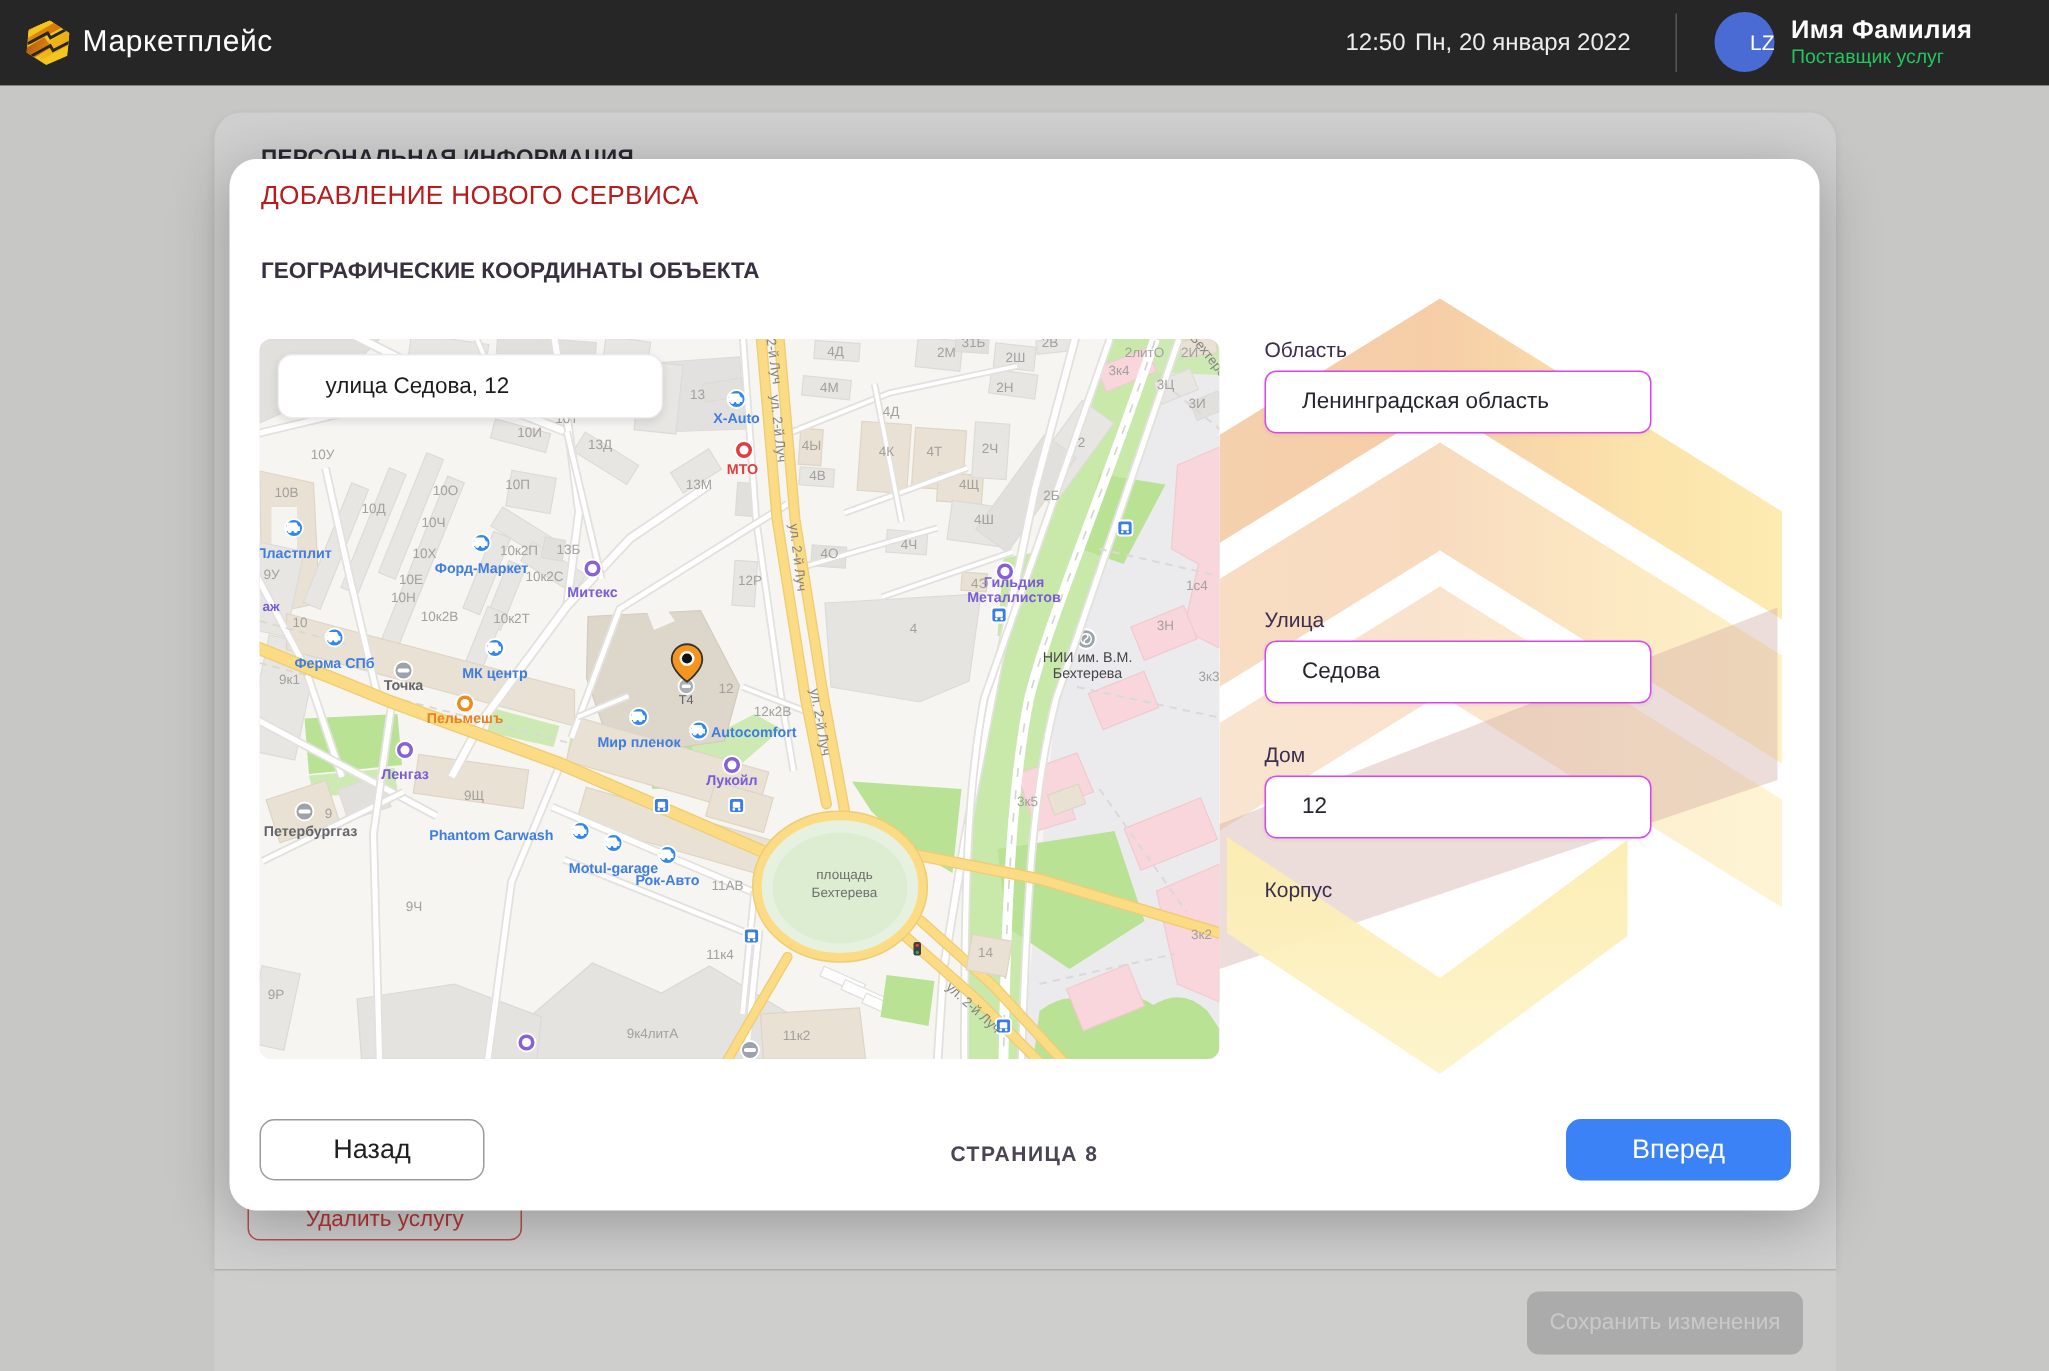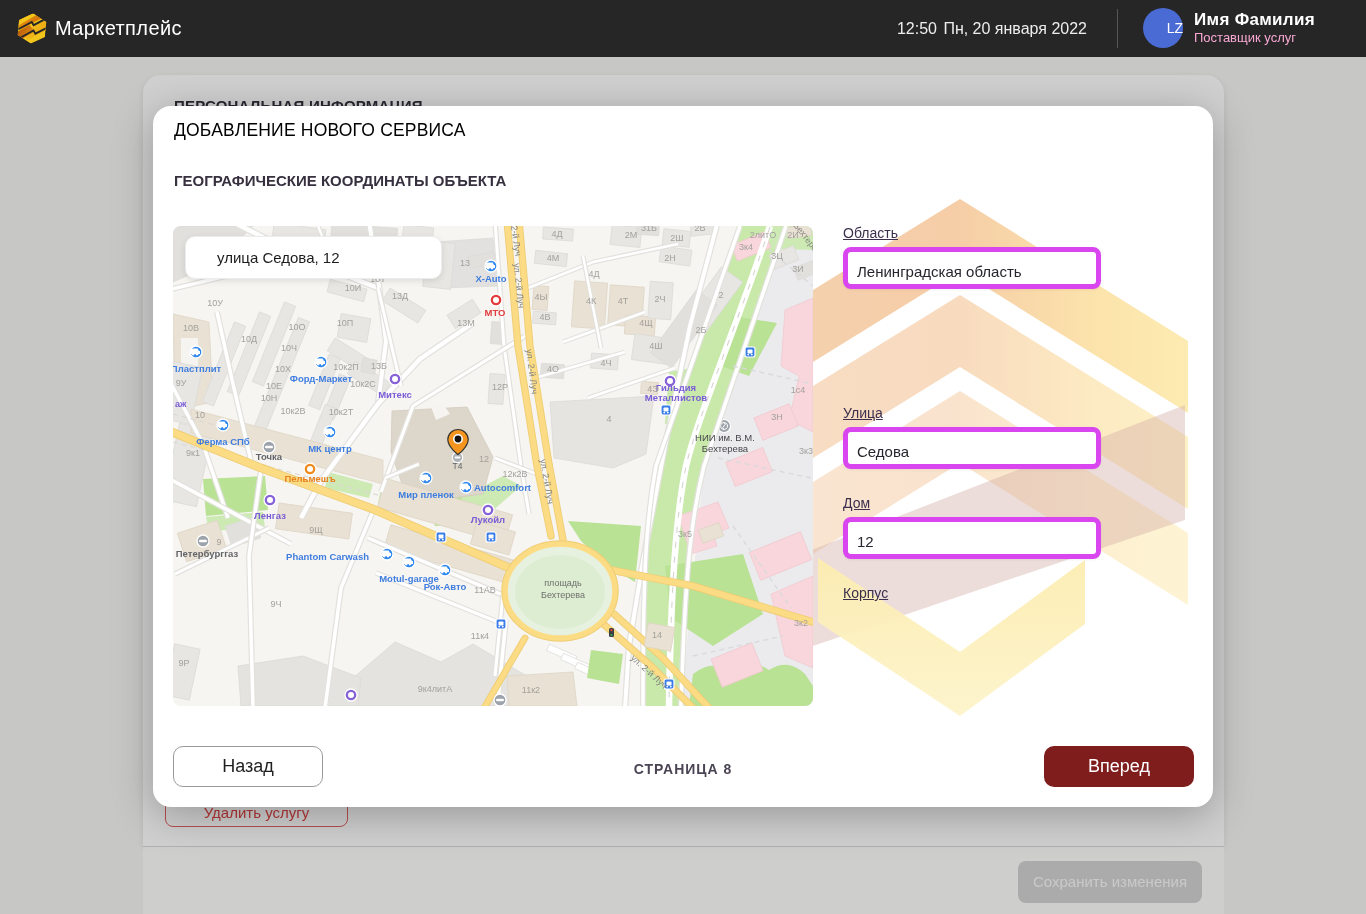--- a/index.html
+++ b/index.html
@@ -10,59 +10,59 @@
 
   
   .header { position:absolute; left:0; top:0; width:1366px; height:57px; background:#262626; z-index:50;padding-left:27px; }
   .brand { position:absolute; left:55px; top:17px; color:#fff; font-size:20px; letter-spacing:0.4px; }
   .hdr-time { position:absolute; right:429px; top:20px; color:#ededed; font-size:16px; }
   .hdr-date { position:absolute; right:279px; top:20px; color:#ededed; font-size:16px; }
   .hdr-div { position:absolute; left:1117px; top:9px; width:1px; height:39px; background:#565656; }
   .avatar { position:absolute; left:1143px; top:8px; width:40px; height:40px; border-radius:50%;
             background:#4a6bd3; color:#fff; font-size:14px; text-align:right; line-height:40px; }
   .hdr-name { position:absolute; left:1194px; top:10px; color:#fff; font-size:17px; font-weight:bold; letter-spacing:0.3px; }
-  .hdr-role { position:absolute; left:1194px; top:30px; color:#f9a8d4; font-size:13px; }
+  .hdr-role { position:absolute; left:1194px; top:30px; color:#22c55e; font-size:13px; }
 
   
   .bgpage { position:absolute; left:0; top:57px; width:1366px; height:857px; background:#f4f4f2; z-index:1; }
   .bgcard { position:absolute; left:143px; top:18px; width:1081px; height:771px; background:#ffffff; border-radius:18px 18px 0 0; box-shadow:0 2px 6px rgba(0,0,0,0.08); }
   .bgtitle { position:absolute; left:31px; top:22px; font-size:15px; font-weight:bold; letter-spacing:0.2px; color:#33303b; }
   .redbtn { position:absolute; left:22px; top:705px; width:183px; height:47px; border:1px solid #e36060; border-radius:8px;
             color:#e04343; font-size:15px; text-align:center; padding-top:23px; }
   .bgfooter { position:absolute; left:143px; top:789px; width:1081px; height:68px; background:#fdfdfb; border-top:1px solid #d8d8d6; }
   .savebtn { position:absolute; left:1018px; top:804px; width:184px; height:42px; background:#d2d2d2; border-radius:8px;
              color:#f7f7f7; font-size:15px; text-align:center; line-height:42px; }
 
   .overlay { position:absolute; left:0; top:57px; width:1366px; height:857px; background:rgba(0,0,0,0.185); z-index:5; }
 
   
   .modal { position:absolute; left:153px; top:106px; width:1060px; height:701px; background:#fff; border-radius:18px;
            box-shadow:0 8px 40px rgba(0,0,0,0.28); z-index:10; overflow:hidden; }
-  .m-title { position:absolute; left:21px; top:14px; font-size:17.5px; letter-spacing:0.2px; color:#000000; }
+  .m-title { position:absolute; left:21px; top:14px; font-size:17.5px; letter-spacing:0.2px; color:#b91c1c; }
   .m-sub { position:absolute; left:21px; top:66px; font-size:15px; font-weight:bold; letter-spacing:0px; color:#37303f; }
   .deco { position:absolute; left:0; top:0; width:1060px; height:701px; }
 
   
   .map { position:absolute; left:20px; top:120px; width:640px; height:480px; border-radius:8px; overflow:hidden; background:#f3f1ec; }
   .searchbox { position:absolute; left:12px; top:10px; width:257px; height:43px; background:#fff; border:1px solid #ececec;
                border-radius:10px; box-shadow:0 2px 6px rgba(0,0,0,0.10); font-size:15px; color:#1c1c1c; line-height:41px; padding-left:31px; z-index:3;}
 
   
   .fgroup { position:absolute; left:690px; width:258px; }
-  .flabel { font-size:14px; color:#3b2f4d; margin-bottom:6px;text-decoration:underline; }
-  .finput { width:258px; height:42px; background:#fff; border:5px solid #d946ef; border-radius:8px;
-            font-size:15px; color:#26262e; line-height:40px; padding-left:9px; box-shadow:0 1px 3px rgba(0,0,0,0.06);}
+  .flabel { font-size:14px; color:#3b2f4d; margin-bottom:6px; }
+  .finput { width:258px; height:42px; background:#fff; border:1px solid #d946ef; border-radius:8px;
+            font-size:15px; color:#26262e; line-height:40px; padding-left:24px; box-shadow:0 1px 3px rgba(0,0,0,0.06);}
   .finput.ph { color:#a9a9a9; }
 
   
   .btn-back { position:absolute; left:20px; top:640px; width:150px; height:41px; border:1px solid #9b9b9b; border-radius:10px;
               font-size:18px; color:#1f1f1f; text-align:center; line-height:39px; background:#fff; }
   .pagenum { position:absolute; left:0; top:655px; width:1060px; text-align:center; font-size:14px; font-weight:bold;
              letter-spacing:1px; color:#4b4453; }
-  .btn-next { position:absolute; left:891px; top:640px; width:150px; height:41px; background:#7f1d1d; border-radius:10px;
+  .btn-next { position:absolute; left:891px; top:640px; width:150px; height:41px; background:#3b82f6; border-radius:10px;
               font-size:18px; color:#fff; text-align:center; line-height:41px; }
 </style>
 </head>
 <body>
 
   <div class="bgpage">
     <div class="bgcard">
       <div class="bgtitle">ПЕРСОНАЛЬНАЯ ИНФОРМАЦИЯ</div>
       <div class="redbtn">Удалить услугу</div>
     </div>

